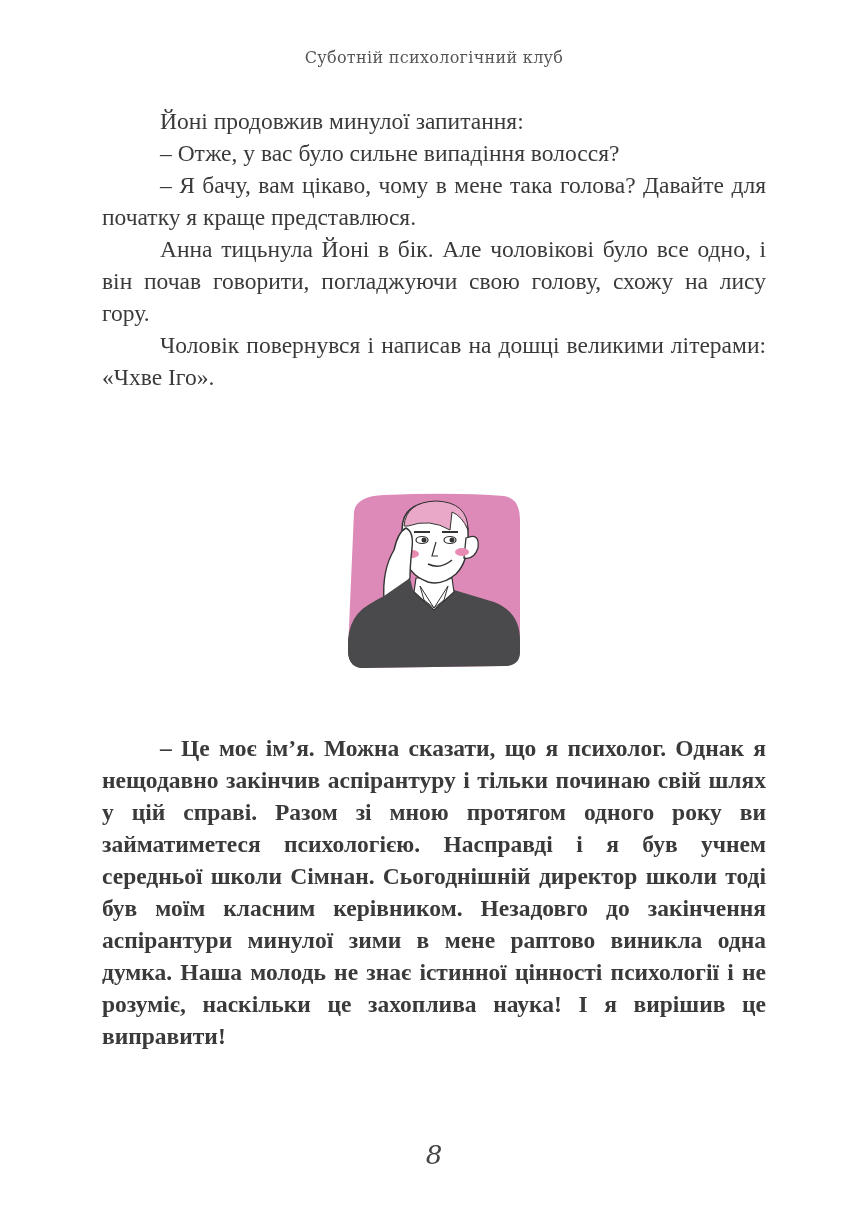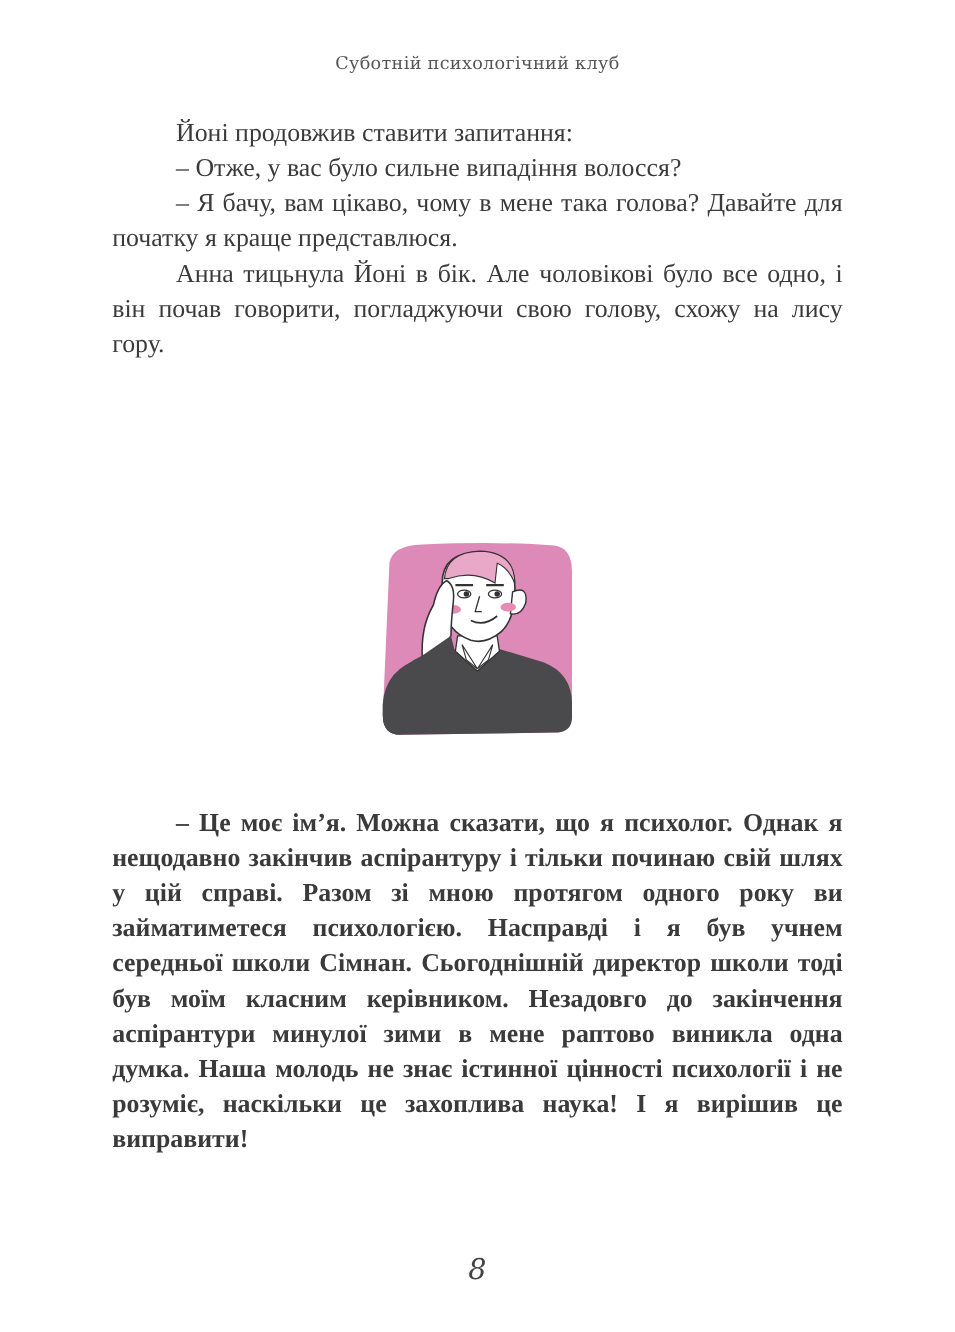--- a/index.html
+++ b/index.html
@@ -26,24 +26,25 @@
   }
 </style>
 </head>
 <body>
 
 <div class="page">
 
   <div class="running-head">Суботній психологічний клуб</div>
 
   <div class="text" style="top:105px;">
-    <p>Йоні продовжив ставити запитання:</p>
+    <p>Йоні продовжив минулої запитання:</p>
     <p class="gap">– Отже, у вас було сильне випадіння волосся?</p>
     <p class="gap">– Я бачу, вам цікаво, чому в мене така голова? Давайте для початку я краще представлюся.</p>
     <p class="gap">Анна тицьнула Йоні в бік. Але чоловікові було все одно, і він почав говорити, погладжуючи свою голову, схожу на лису гору.</p>
+    <p class="gap">Чоловік повернувся і написав на дошці великими літерами: «Чхве Іго».</p>
   </div>
 
   <div class="illus">
     <svg width="180" height="180" viewBox="0 0 180 180">
       <path d="M10,22 Q12,6 40,5 Q110,2 160,6 Q176,8 176,30 L176,160 Q176,176 160,176 L20,178 Q4,178 4,160 Z" fill="#de8ab9"></path>
 
       <path d="M4,150 Q6,118 40,108 L70,100 Q90,118 110,100 L150,112 Q176,122 176,150 L176,162 Q176,176 160,176 L20,178 Q4,178 4,160 Z" fill="#4a4a4c"></path>
 
       <path d="M72,88 L108,88 L110,102 L90,120 L70,102 Z" fill="#ffffff" stroke="#333" stroke-width="1.2"></path>
       <path d="M76,96 L90,118 L80,110 Z M104,96 L90,118 L100,110 Z" fill="#ffffff" stroke="#333" stroke-width="1"></path>

